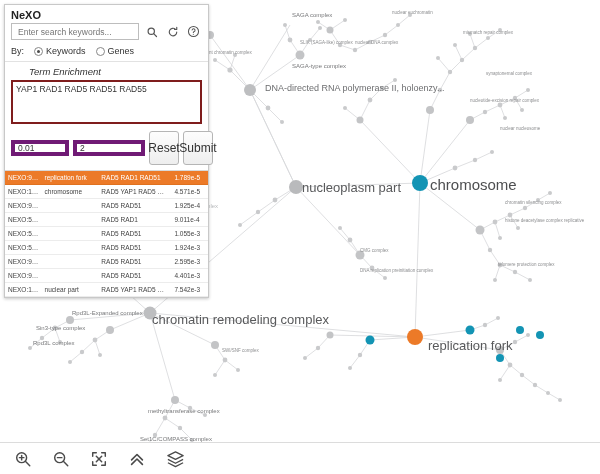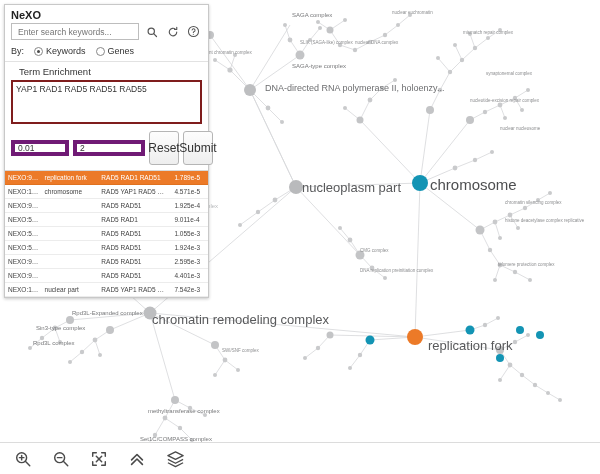--- a/index.html
+++ b/index.html
@@ -106,24 +106,25 @@
   .radio.on::after {
     content: "";
     position: absolute;
     left: 2px; top: 2px;
     width: 3px; height: 3px;
     border-radius: 50%;
     background: #4a4a4a;
   }
 
   .section-head {
-    padding: 4px 6px 3px 14px;
+    padding: 4px 6px 3px 24px;
     font-size: 9.5px;
     color: #333;
     border-top: 1px solid #e2e2e2;
+    font-style: italic;
   }
   .ta-wrap { padding: 0 6px 5px 6px; }
   textarea.terms {
     width: 100%;
     height: 44px;
     resize: none;
     border: 2px solid #7f1d1d;
     font-size: 8.5px;
     font-family: "Liberation Sans", sans-serif;
     color: #333;

